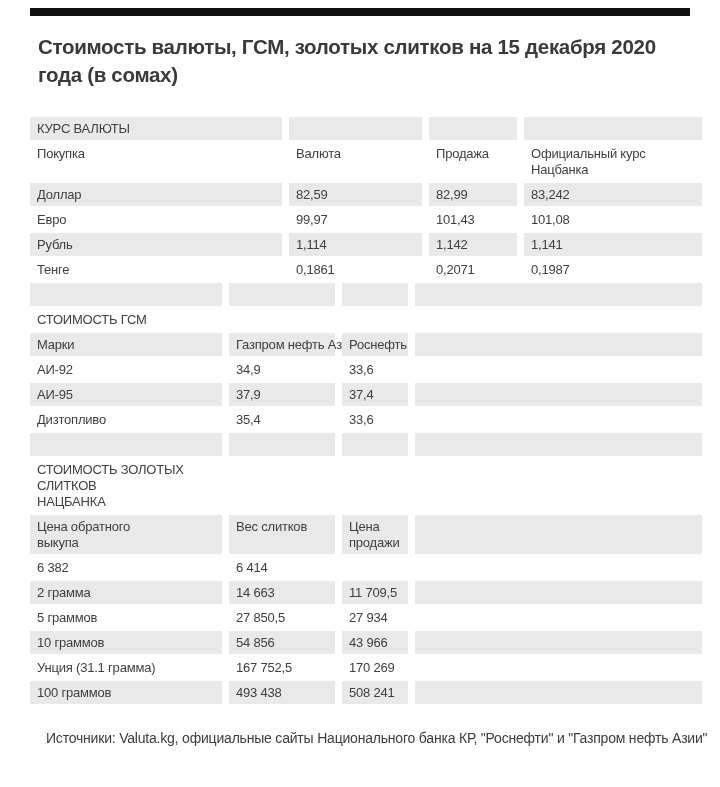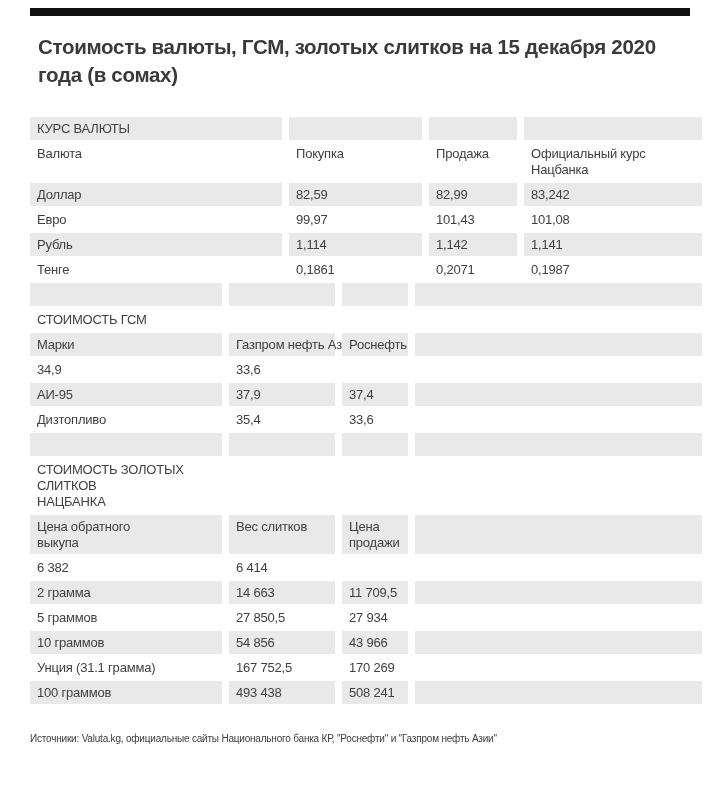--- a/index.html
+++ b/index.html
@@ -38,22 +38,22 @@
     font-size: 13px;
     line-height: 16px;
     color: #404040;
   }
   .g { background: #e9e9e9; }
   .hdr { white-space: pre-line; }
   .nowrap { white-space: nowrap; overflow: visible; }
   .sec { text-transform: none; white-space: pre-line; }
   .sources {
     width: 662px;
-    margin: 24px 30px 0 30px;
-    font-size: 10px;
+    margin: 24px 30px 0 46px;
+    font-size: 14px;
     line-height: 21px;
     color: #3c3c3c;
   }
 </style>
 </head>
 <body>
 
 <div class="bar"></div>
 
 <h1 class="title">Стоимость валюты, ГСМ, золотых слитков на 15 декабря 2020 года (в сомах)</h1>
@@ -61,22 +61,22 @@
 <div class="tables">
 
   <div class="row gA">
     <div class="c g sec">КУРС ВАЛЮТЫ</div>
     <div class="c g"></div>
     <div class="c g"></div>
     <div class="c g"></div>
   </div>
 
   <div class="row gA">
+    <div class="c hdr">Покупка</div>
     <div class="c hdr">Валюта</div>
-    <div class="c hdr">Покупка</div>
     <div class="c hdr">Продажа</div>
     <div class="c hdr">Официальный курс
 Нацбанка</div>
   </div>
 
   <div class="row gA">
     <div class="c g">Доллар</div>
     <div class="c g">82,59</div>
     <div class="c g">82,99</div>
     <div class="c g">83,242</div>
@@ -118,20 +118,21 @@
   </div>
 
   <div class="row gB">
     <div class="c g">Марки</div>
     <div class="c g nowrap">Газпром нефть Азия</div>
     <div class="c g">Роснефть</div>
     <div class="c g"></div>
   </div>
 
   <div class="row gB">
+    <div class="c">АИ-92</div>
     <div class="c">34,9</div>
     <div class="c">33,6</div>
     <div class="c"></div>
   </div>
 
   <div class="row gB">
     <div class="c g">АИ-95</div>
     <div class="c g">37,9</div>
     <div class="c g">37,4</div>
     <div class="c g"></div>

